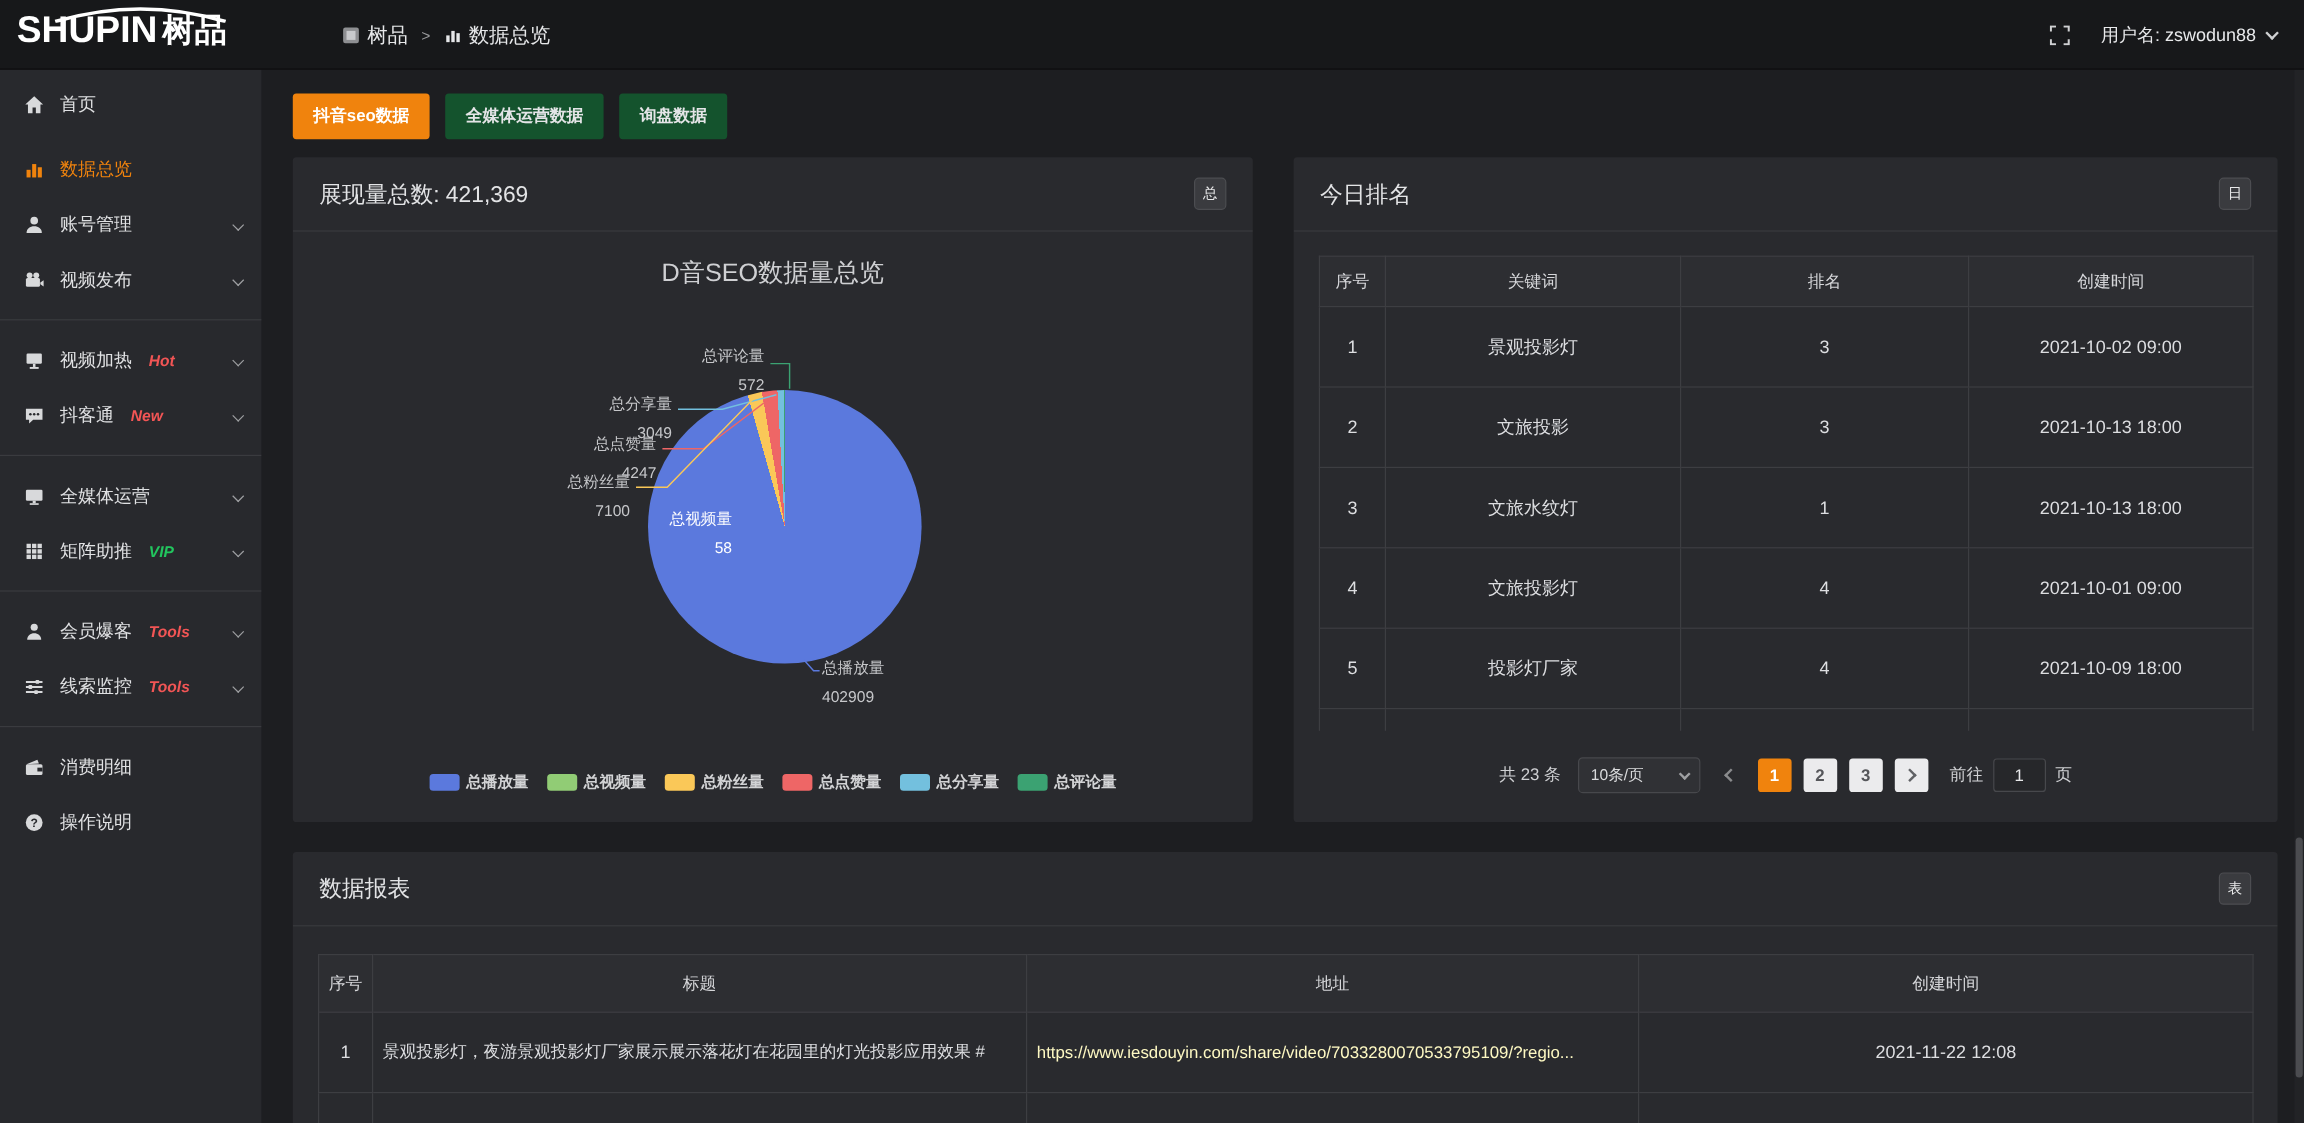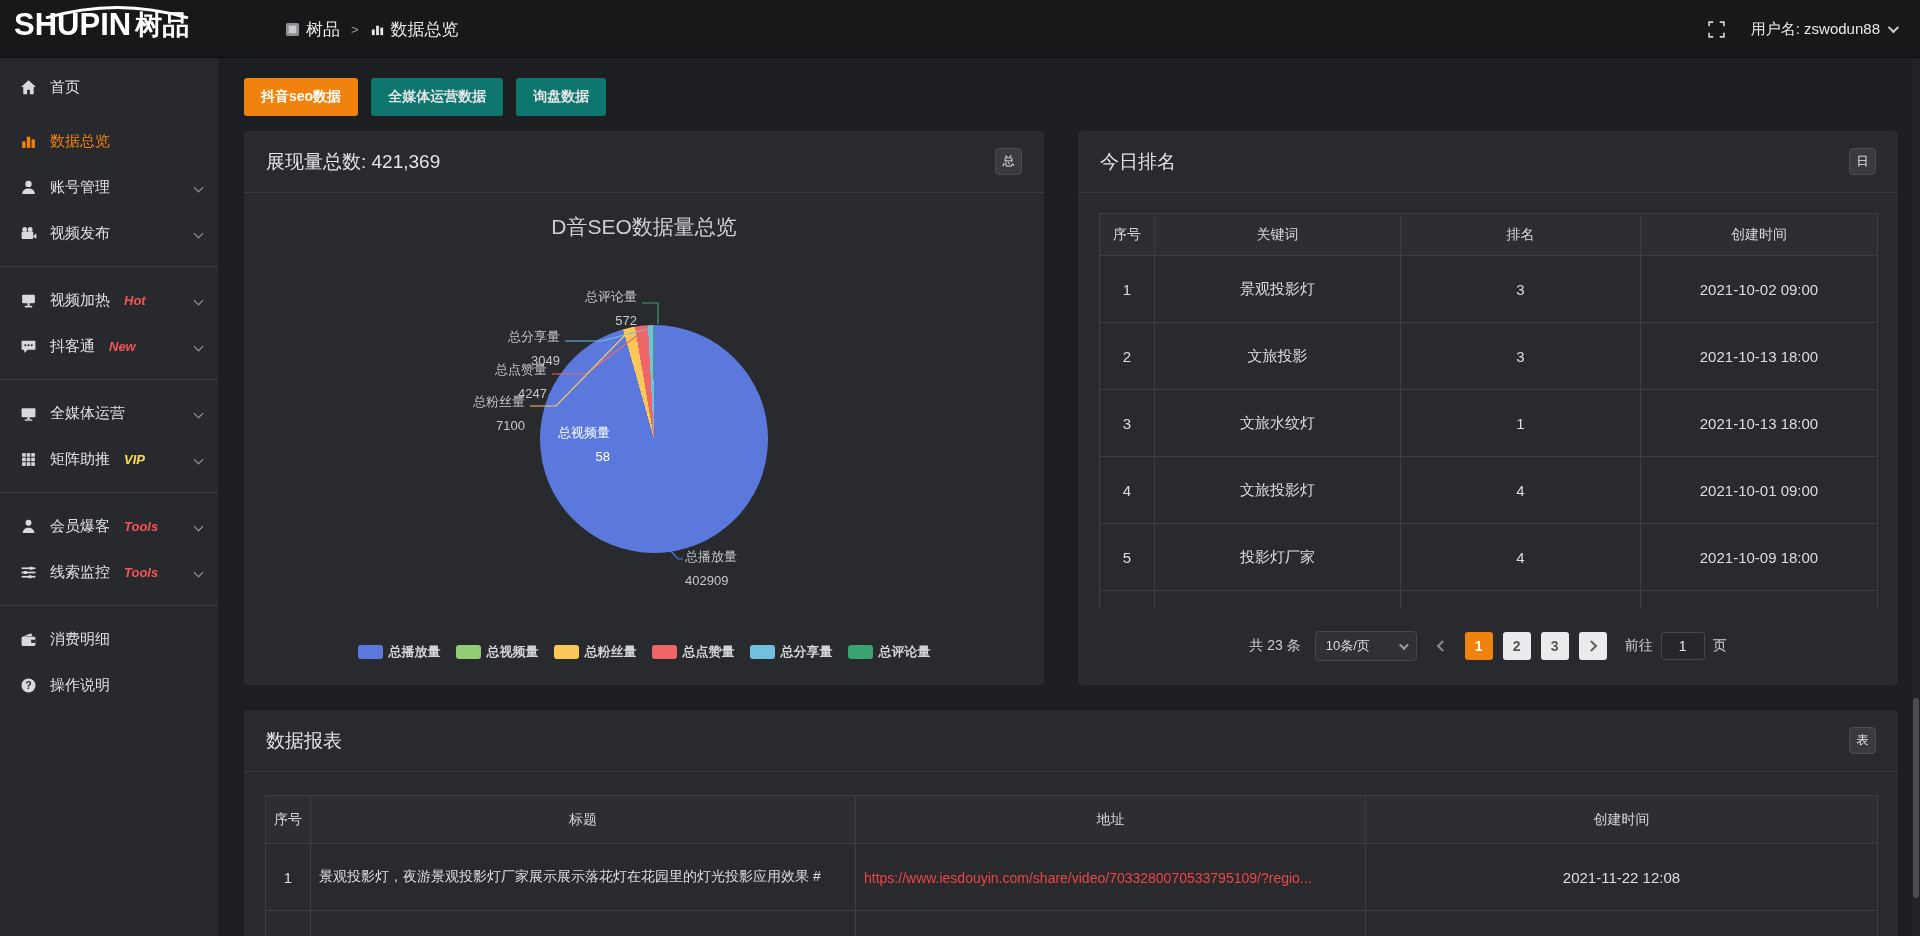--- a/index.html
+++ b/index.html
@@ -24,32 +24,32 @@
     border-bottom:2px solid #cfd0d2; transform:rotate(45deg) translateY(-2px); }
 
   
   .sidebar { position:absolute; left:0; top:58px; width:218px; height:878px;
     background:#28292d; padding-top:6px; }
   .side-item { height:46px; display:flex; align-items:center; padding:0 16px 0 20px;
     color:#e0e1e3; font-size:15px; cursor:pointer; }
   .side-item .s-icon { width:17px; height:17px; margin-right:13px; flex:0 0 17px; display:flex; }
   .side-item .s-label { flex:0 0 auto; }
   .side-item .s-badge { font-size:13px; font-weight:bold; font-style:italic; margin-left:14px; color:#f25555; }
-  .side-item .s-badge.gold { color:#fde047; }
+  .side-item .s-badge.gold { color:#22c55e; }
   .side-item .s-chev { margin-left:auto; width:7px; height:7px; border-right:1.5px solid #9fa0a3;
     border-bottom:1.5px solid #9fa0a3; transform:rotate(45deg); }
   .side-item.active { color:#f0830d; }
   .side-item.mb8 { margin-bottom:8px; }
   .side-div { height:1px; background:#3a3b3f; margin:10px 0 10px 0; }
   .s-icon svg { width:17px; height:17px; }
 
   
   .main { position:absolute; left:218px; top:58px; width:1702px; height:878px; background:#1d1e21; }
   .tabs { position:absolute; left:26px; top:20px; display:flex; gap:13px; }
-  .tab { height:38px; padding:0 17px; display:flex; align-items:center; background:#0f766e;
+  .tab { height:38px; padding:0 17px; display:flex; align-items:center; background:#14532d;
     color:#e4e5e7; font-size:14px; font-weight:bold; border-radius:3px; cursor:pointer; }
   .tab.active { background:#f0830d; color:#fff; }
 
   .card { position:absolute; background:#292a2e; border-radius:3px; overflow:hidden; }
   .card-head { height:62px; display:flex; align-items:center; justify-content:space-between;
     padding:0 22px; border-bottom:1px solid #393a3e; }
   .card-title { color:#e3e4e6; font-size:19px; }
   .corner-btn { width:27px; height:27px; background:#3a3b3f; border:1px solid #4c4d51; border-radius:4px;
     color:#e8e9ea; font-size:12px; display:flex; align-items:center; justify-content:center; cursor:pointer; }
   .card-body { position:relative; }
@@ -103,21 +103,21 @@
     color:#e8e9eb; text-align:center; font-size:14px; }
 
   
   .report-card { left:26px; top:652px; width:1654px; height:300px; }
   .report-card .card-body { width:1654px; height:238px; }
   .report-table { position:absolute; left:21px; top:23px; width:1612px; }
   .report-table th { height:48px; }
   .report-table td { height:67px; font-size:15px; }
   .report-table td.title-cell { text-align:left; padding:0 8px; font-size:14px; }
   .report-table td.url-cell { text-align:left; padding:0 8px; }
-  .report-table a { color:#ef4444; text-decoration:none; font-size:14px; }
+  .report-table a { color:#fef9c3; text-decoration:none; font-size:14px; }
   .report-table tr.stub td { height:26px; }
 
   
   .scrollbar { position:absolute; right:0; top:58px; width:8px; height:878px; background:#222326; }
   .scroll-thumb { position:absolute; right:1px; top:640px; width:6px; height:200px; background:#4b4c50; border-radius:3px; }
 
   .ic { fill:#d8d9db; }
   .ic-orange { fill:#f0830d; }
 </style>
 </head>

